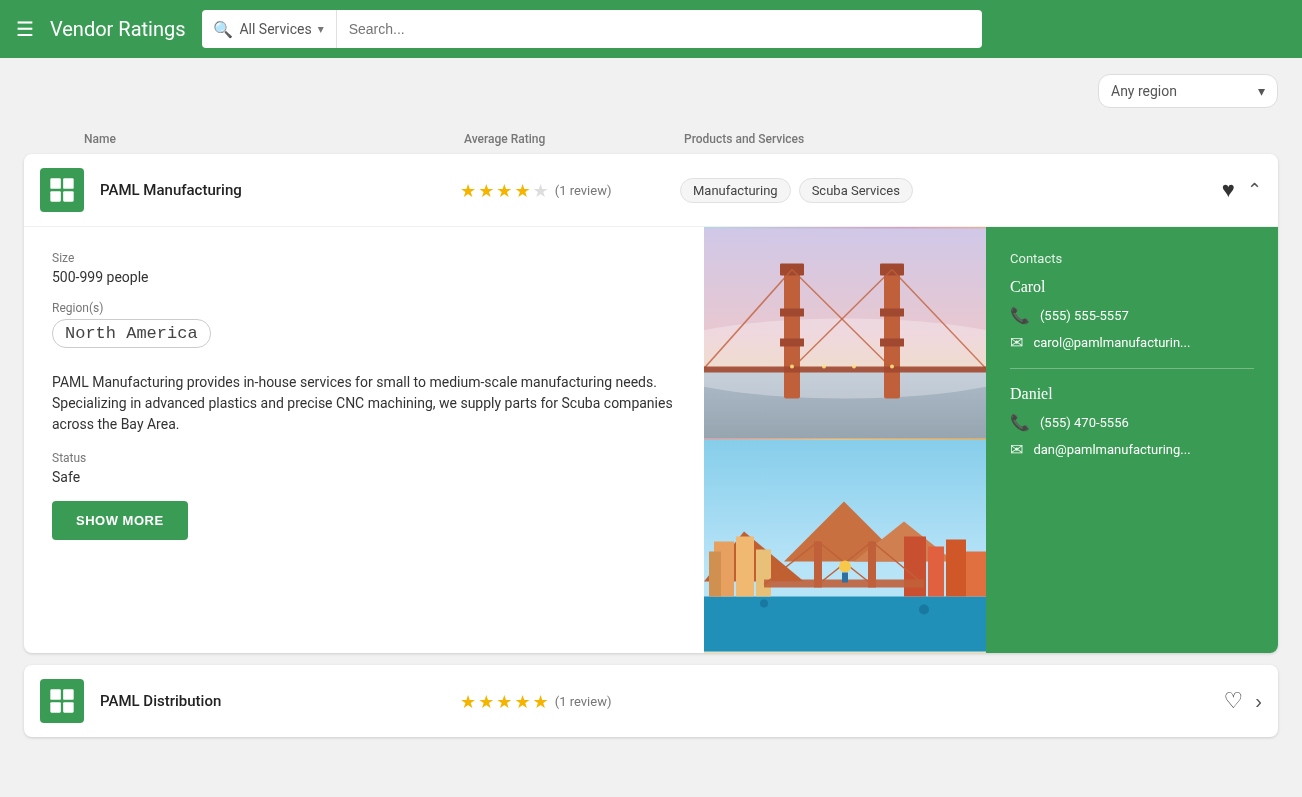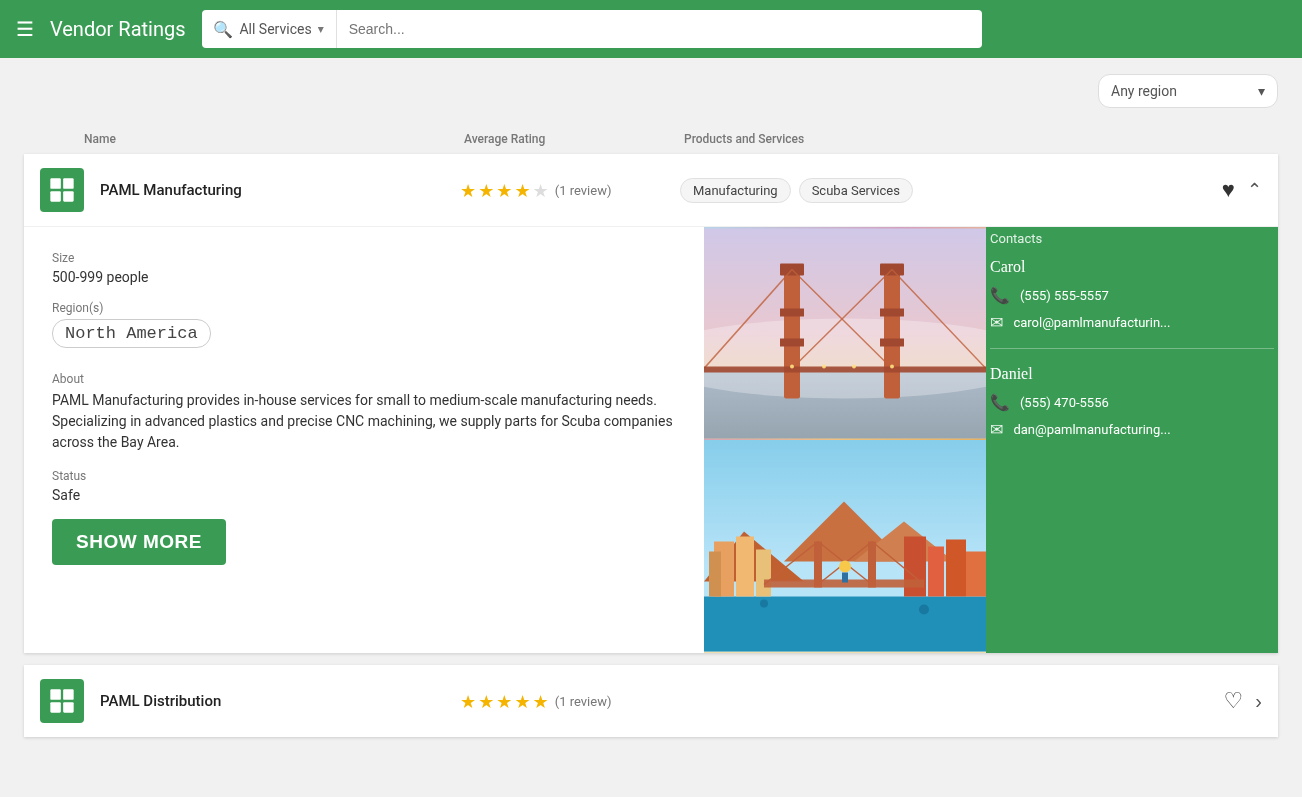--- a/index.html
+++ b/index.html
@@ -98,21 +98,21 @@
       background: #f1f1f1;
     }
     .col-name { flex: 0 0 440px; color: #777; font-size: 12px; font-weight: 500; padding-left: 60px; }
     .col-rating { flex: 0 0 220px; color: #777; font-size: 12px; font-weight: 500; }
     .col-services { flex: 1; color: #777; font-size: 12px; font-weight: 500; }
 
     
     .vendor-card {
       background: white;
       margin: 0 24px 12px;
-      border-radius: 0;
+      border-radius: 8px;
       box-shadow: 0 1px 3px rgba(0,0,0,0.15);
       overflow: hidden;
     }
 
     
     .vendor-card-header {
       display: flex;
       align-items: center;
       padding: 14px 16px;
       cursor: pointer;
@@ -217,21 +217,21 @@
       color: #333;
       line-height: 1.5;
       margin-bottom: 16px;
     }
     .show-more-btn {
       background: #3a9c54;
       color: white;
       border: none;
       border-radius: 4px;
       padding: 12px 24px;
-      font-size: 19px;
+      font-size: 13px;
       font-weight: 600;
       letter-spacing: 0.5px;
       cursor: pointer;
       text-transform: uppercase;
     }
 
     
     .vendor-card-images {
       flex: 0 0 282px;
       display: flex;
@@ -247,21 +247,21 @@
       background: linear-gradient(135deg, #b8d4e8 0%, #d4a0c0 40%, #f0c080 70%, #e8b060 100%);
     }
     .img-placeholder.city-illustration {
       background: linear-gradient(180deg, #87ceeb 0%, #87ceeb 40%, #40a0c0 40%, #40a0c0 55%, #f0e0b0 55%, #f0e0b0 100%);
     }
 
     
     .vendor-card-contacts {
       flex: 1;
       background: #3a9c54;
-      padding: 4px;
+      padding: 24px;
       color: white;
     }
     .contacts-title {
       font-size: 13px;
       font-weight: 400;
       color: rgba(255,255,255,0.85);
       margin-bottom: 12px;
     }
     .contact-name {
       font-size: 16px;
@@ -360,21 +360,20 @@
   <div class="vendor-card-body">
     <div class="vendor-card-info">
       <div class="info-label">Size</div>
       <div class="info-value">500-999 people</div>
 
       <div class="info-label">Region(s)</div>
       <div style="margin-bottom:16px;">
         <span class="region-tag">North America</span>
       </div>
 
-      <div class="info-label">About</div>
       <div class="about-text">PAML Manufacturing provides in-house services for small to medium-scale manufacturing needs. Specializing in advanced plastics and precise CNC machining, we supply parts for Scuba companies across the Bay Area.</div>
 
       <div class="info-label">Status</div>
       <div class="info-value">Safe</div>
 
       <button class="show-more-btn">SHOW MORE</button>
     </div>
 
     <div class="vendor-card-images">
 

